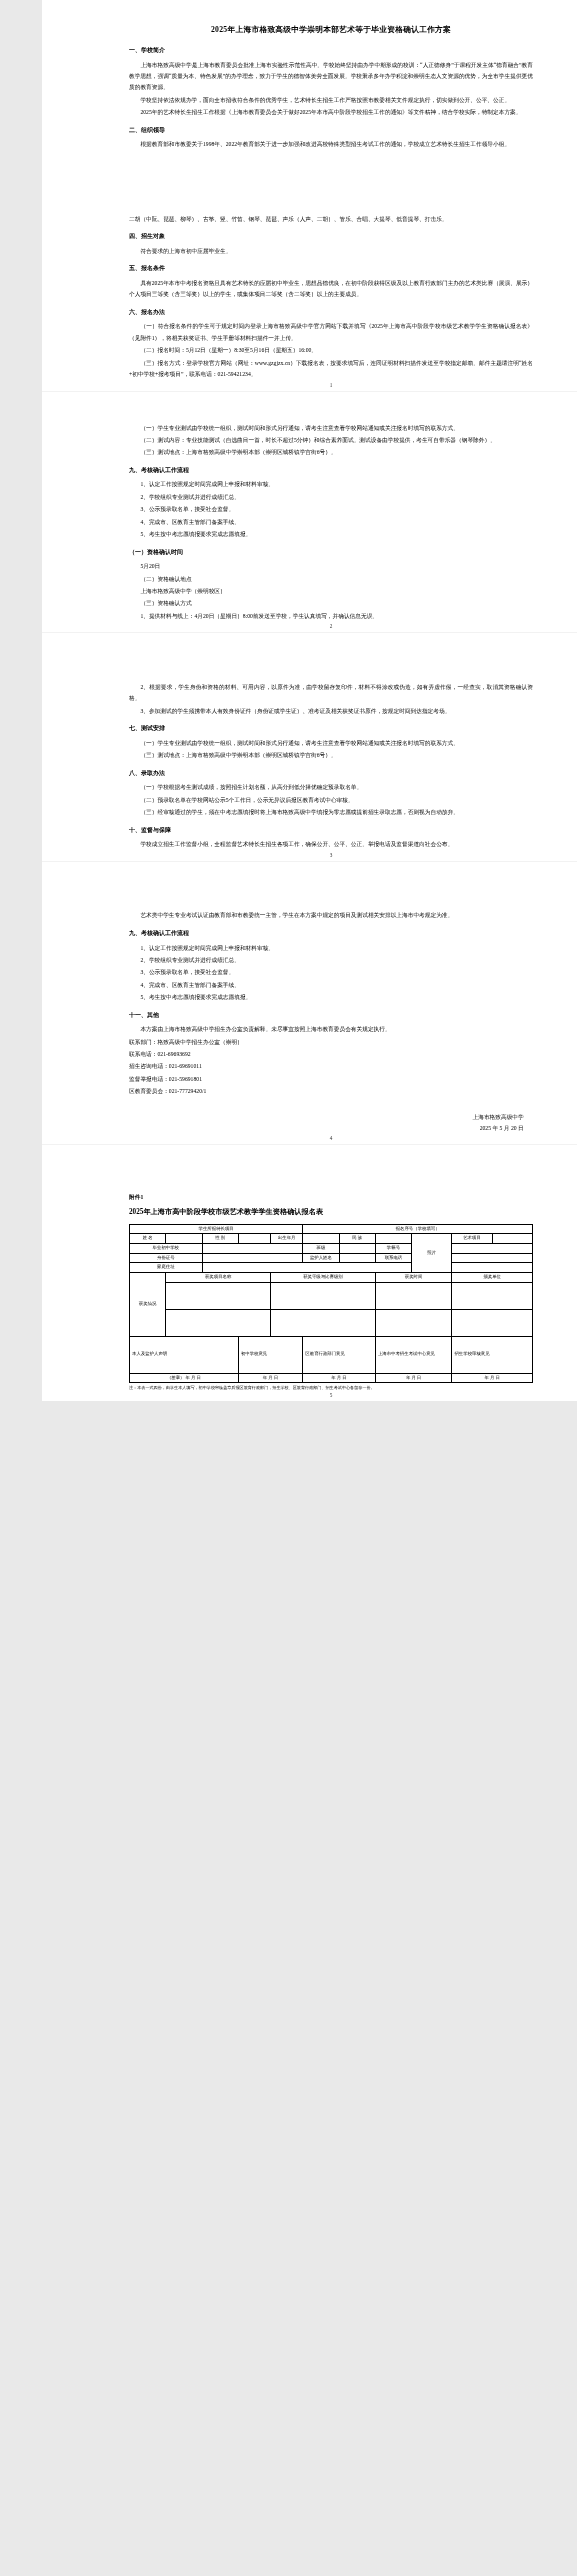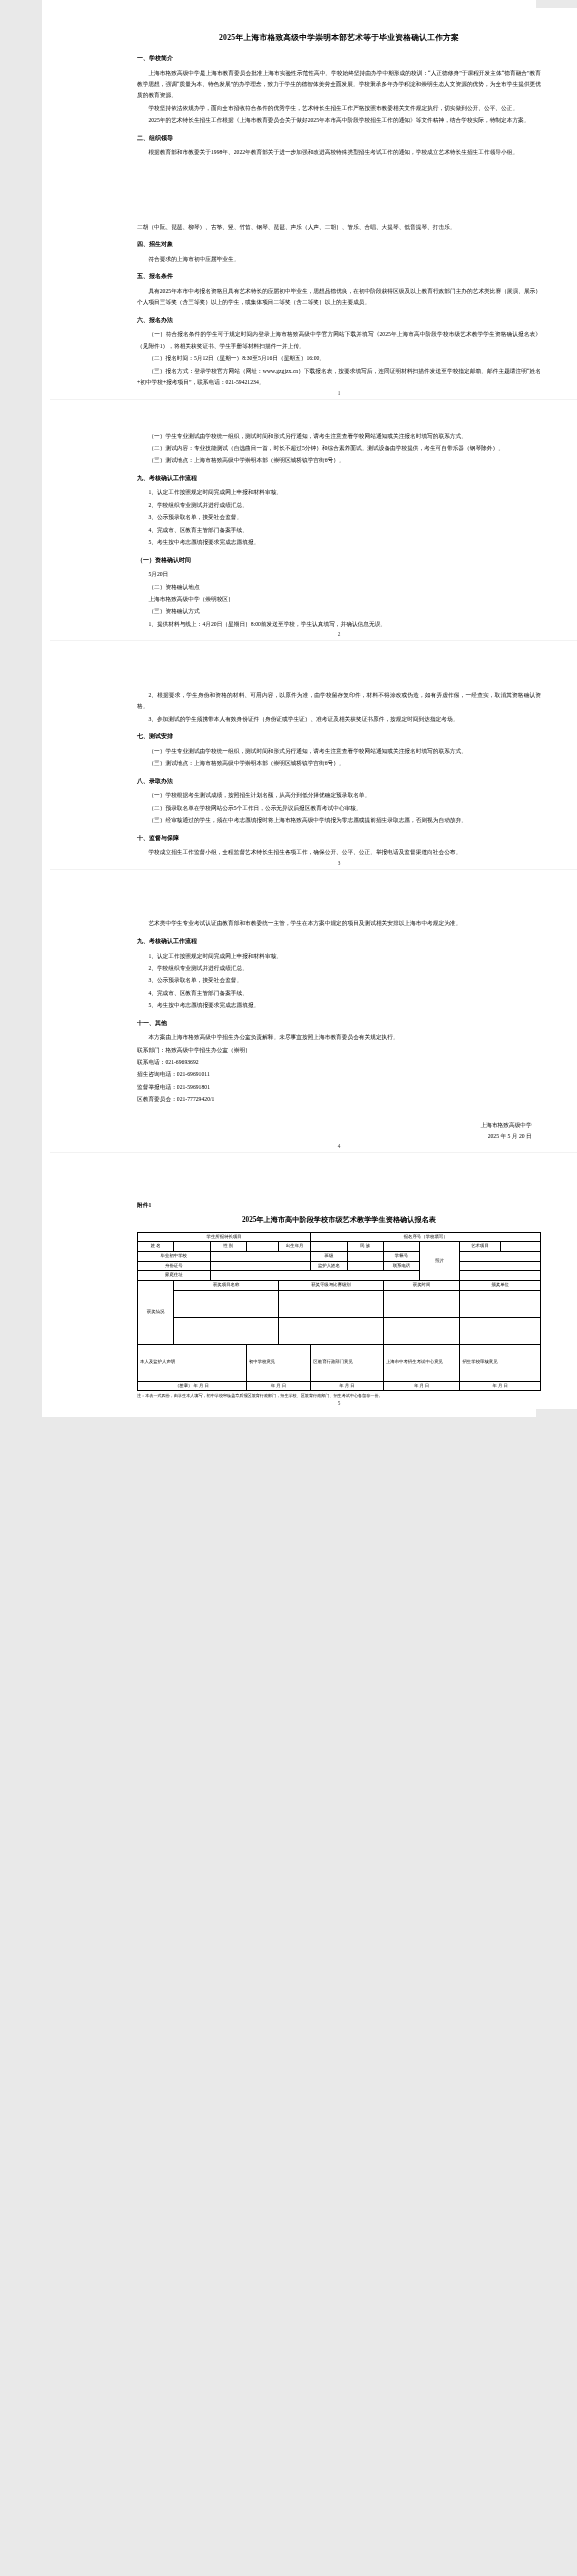--- a/index.html
+++ b/index.html
@@ -7,21 +7,21 @@
   body {
     width: 578px;
     background: #e9e9e9;
     font-family: "Liberation Serif", "DejaVu Serif", serif;
     color: #000;
   }
   .doc {
     width: 494px;
     margin: 0 auto;
     background: #ffffff;
-    padding: 8px;
+    padding: 0;
   }
   .page {
     width: 578px;
     min-height: 0;
     background: #fff;
     padding: 17.5px 87px 9.3px 87px;
     position: relative;
   }
   .page + .page { border-top: 0.5px solid #f2f2f2; }
   h1.title {
@@ -79,21 +79,20 @@
     padding-right: 9.3px;
   }
   .attach-label {
     font-size: 5.7px;
     font-weight: bold;
     margin: 0 0 4.1px 0;
   }
   h2.form-title {
     font-size: 7.2px;
     font-weight: bold;
-    text-align: center;
     margin: 3.1px 0 5.2px 0;
     line-height: 1.8;
   }
   table.form {
     width: 100%;
     border-collapse: collapse;
     font-size: 4.4px;
     table-layout: fixed;
   }
   table.form td, table.form th {

